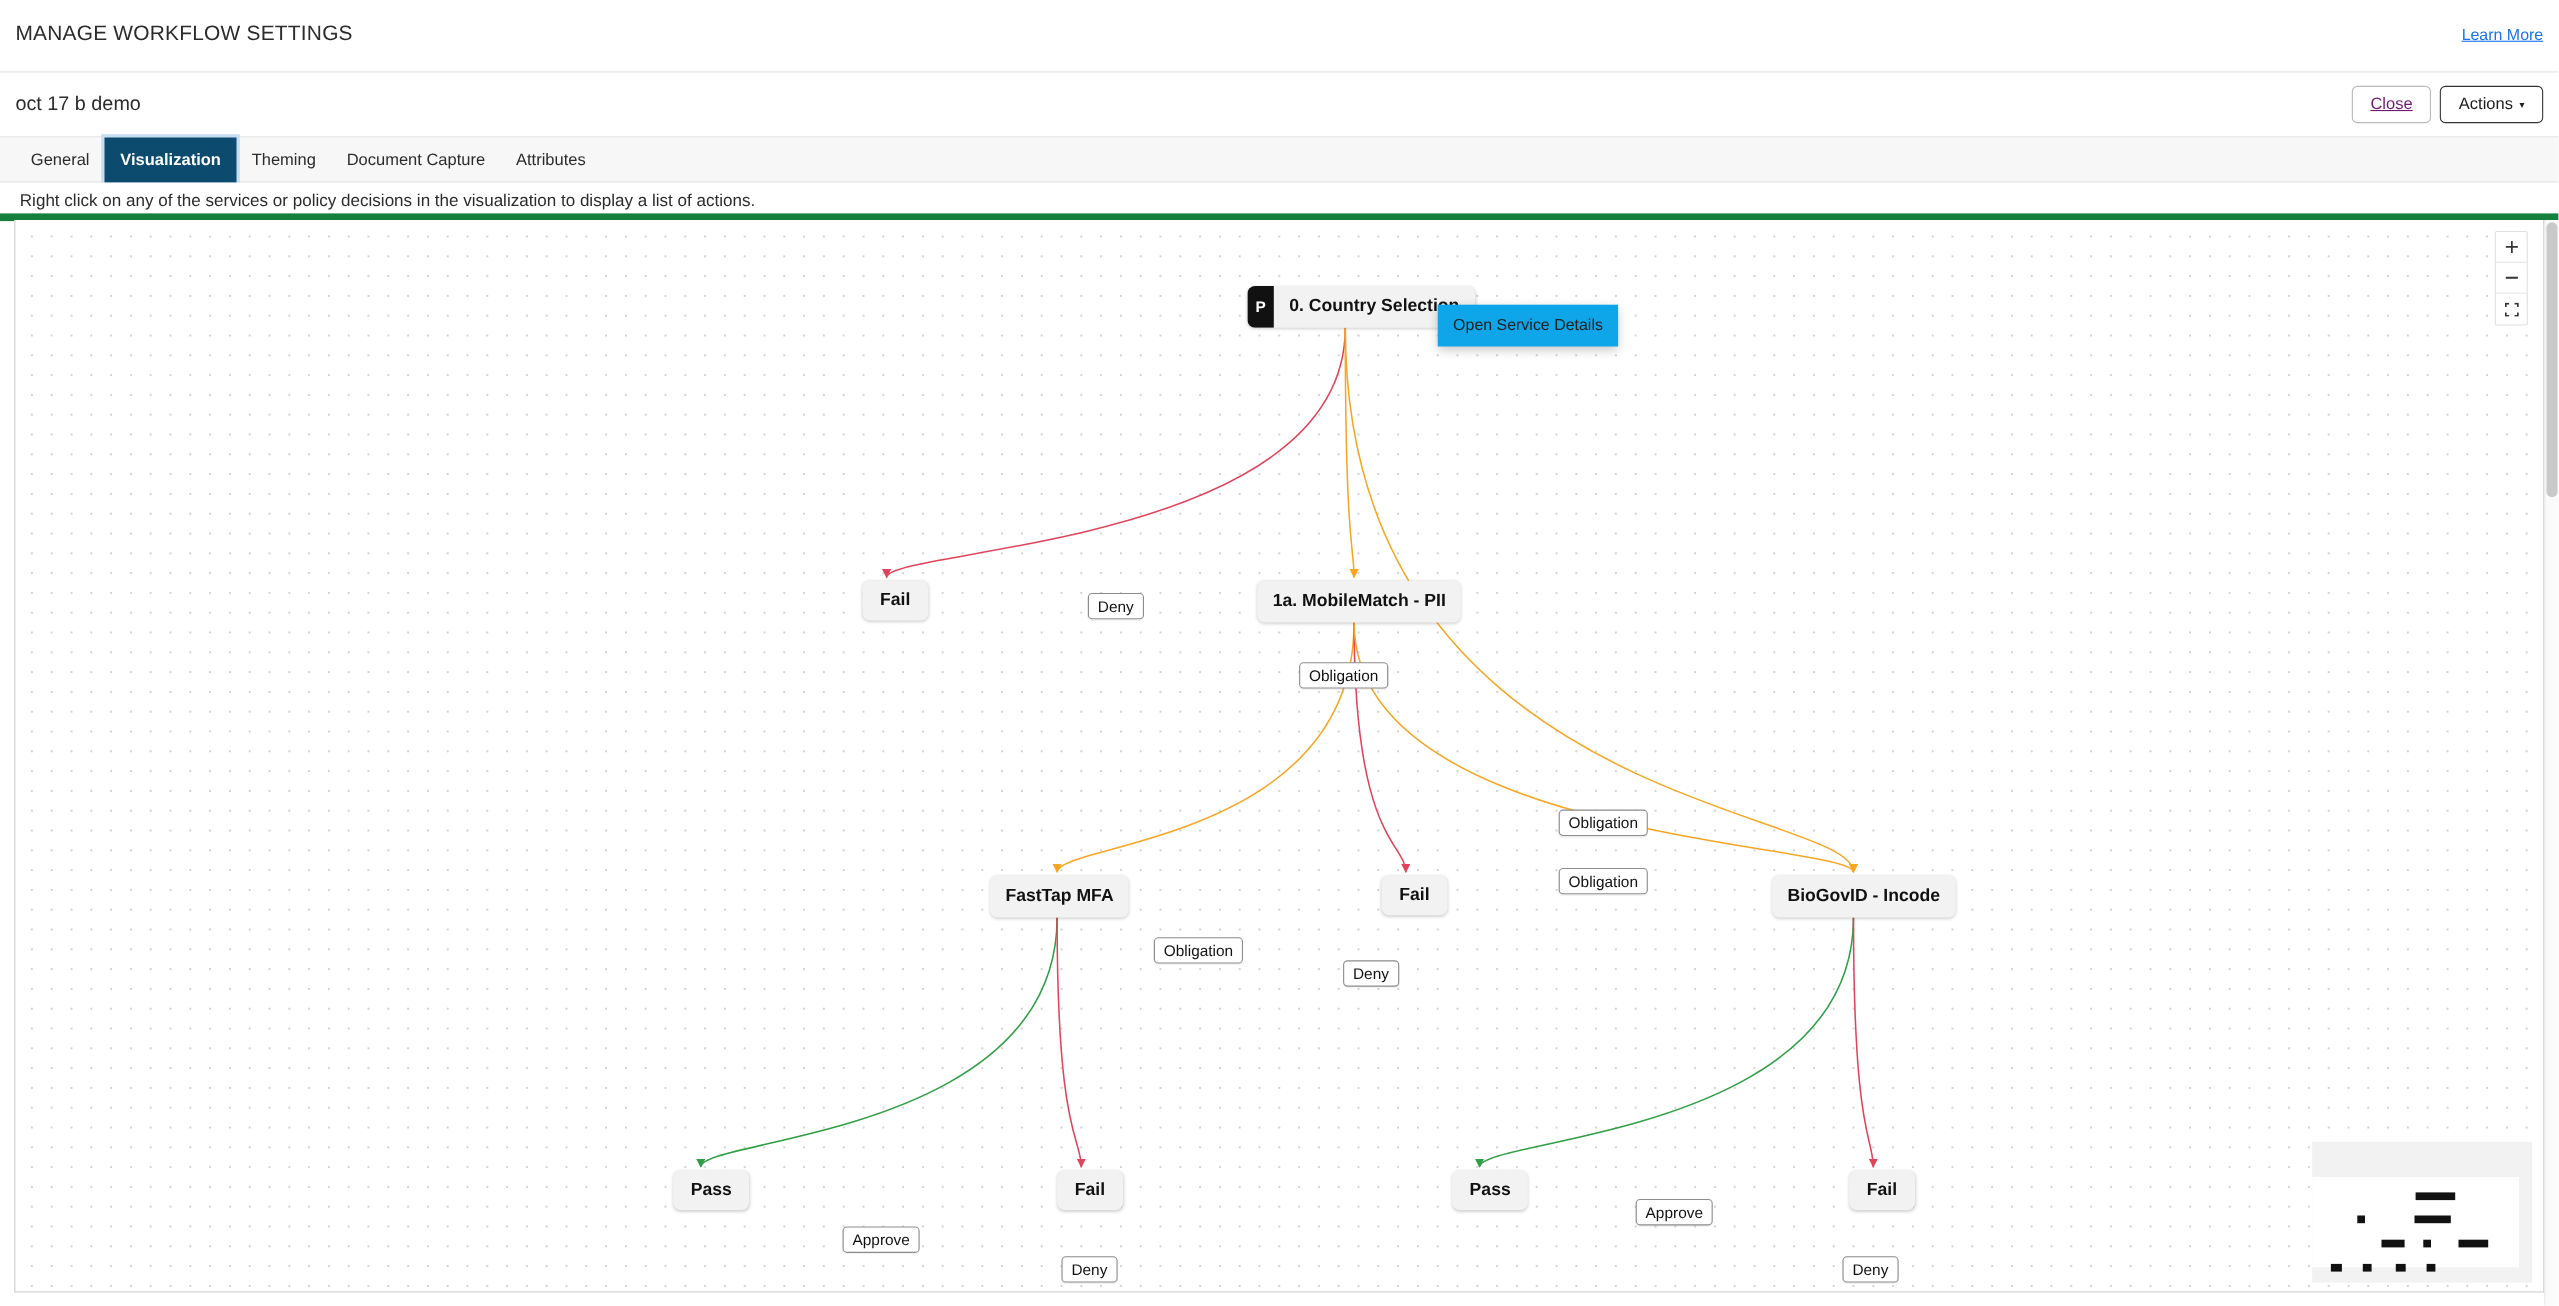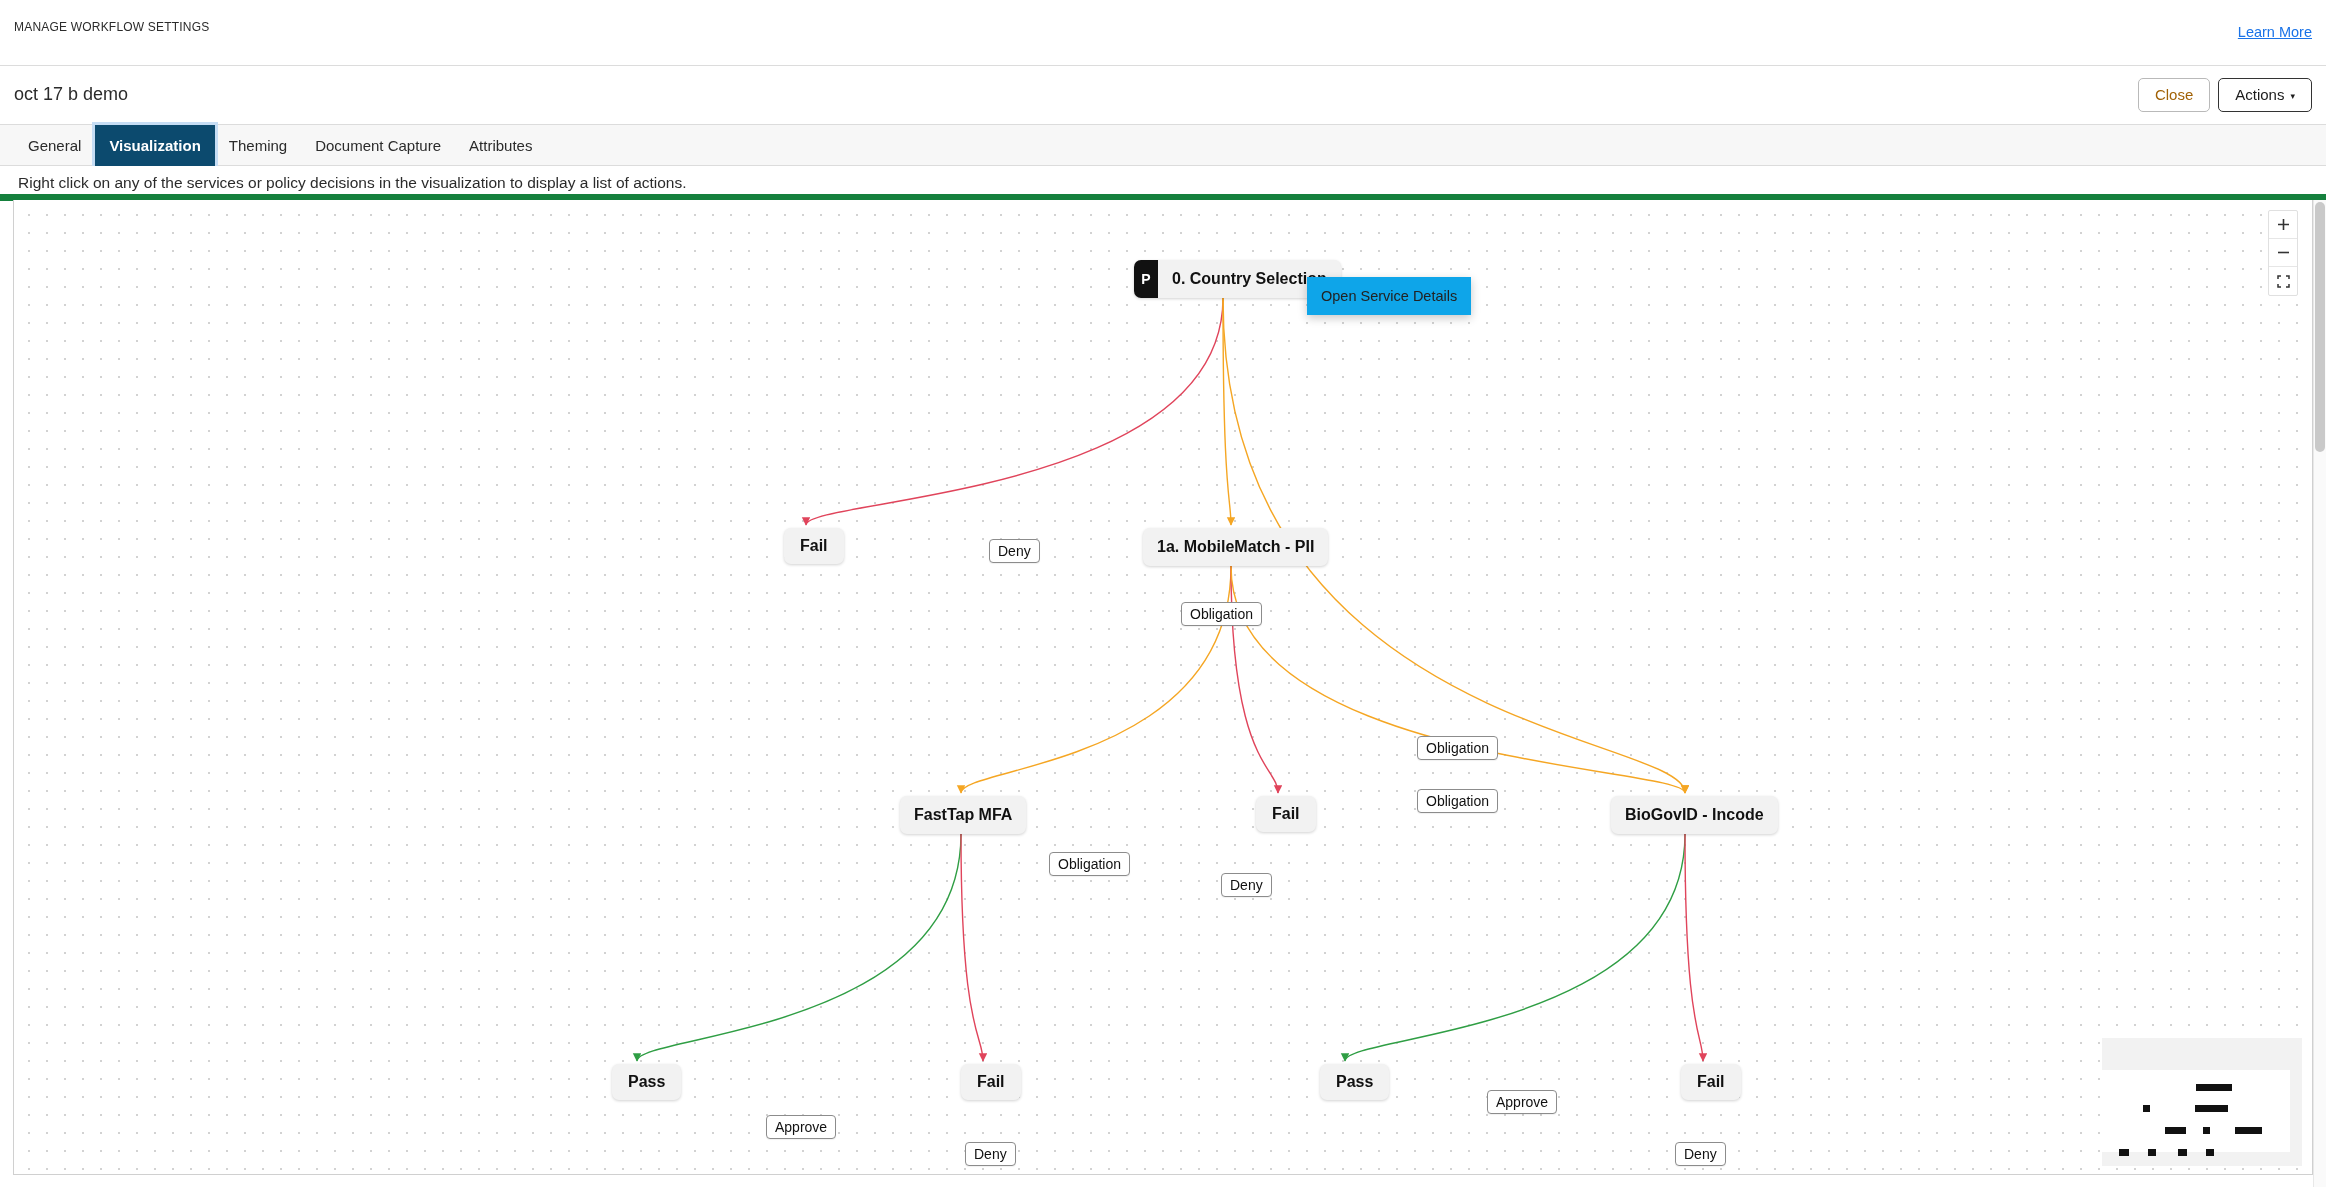--- a/index.html
+++ b/index.html
@@ -12,21 +12,21 @@
   }
   .page { position: relative; width: 2326px; height: 1187px; background:#fff; }
 
   
   .header {
     position: absolute; left: 0; top: 0; width: 2326px; height: 66px;
     border-bottom: 1px solid #dcdcdc; background: #fff;
   }
   .header-title {
     position: absolute; left: 14px; top: 20px;
-    font-size: 12px; font-weight: 400; color: #2b2b2b; letter-spacing: .2px;
+    font-size: 19px; font-weight: 400; color: #2b2b2b; letter-spacing: .2px;
   }
   .learn-more {
     position: absolute; right: 14px; top: 24px;
     font-size: 14.5px; color: #1a73e8; text-decoration: underline; cursor: pointer;
   }
 
   
   .subheader {
     position: absolute; left: 0; top: 66px; width: 2326px; height: 59px;
     border-bottom: 1px solid #dcdcdc; background: #fff;
@@ -34,21 +34,21 @@
   .workflow-name {
     position: absolute; left: 14px; top: 18px;
     font-size: 18px; color: #2b2b2b; font-weight: 400;
   }
   .btn-group { position: absolute; right: 14px; top: 12px; display: flex; gap: 8px; }
   .btn {
     height: 34px; padding: 0 16px; border-radius: 5px;
     background: #fff; font-size: 15px; line-height: 32px;
     cursor: pointer; white-space: nowrap;
   }
-  .btn-close { border: 1px solid #b9b9b9; color: #a16207; }
+  .btn-close { border: 1px solid #b9b9b9; color: #701a75; text-decoration: underline; }
   .btn-actions { border: 1px solid #333; color: #1b1b1b; }
   .caret { display:inline-block; margin-left:6px; font-size: 9px; vertical-align: middle; }
 
   
   .tabbar {
     position: absolute; left: 0; top: 125px; width: 2326px; height: 41px;
     background: #f7f7f7; border-bottom: 1px solid #dcdcdc; text-align: right;
   }
   .tabs { position: absolute; left: 14px; top: 0; display: flex; height: 41px; }
   .tab {

